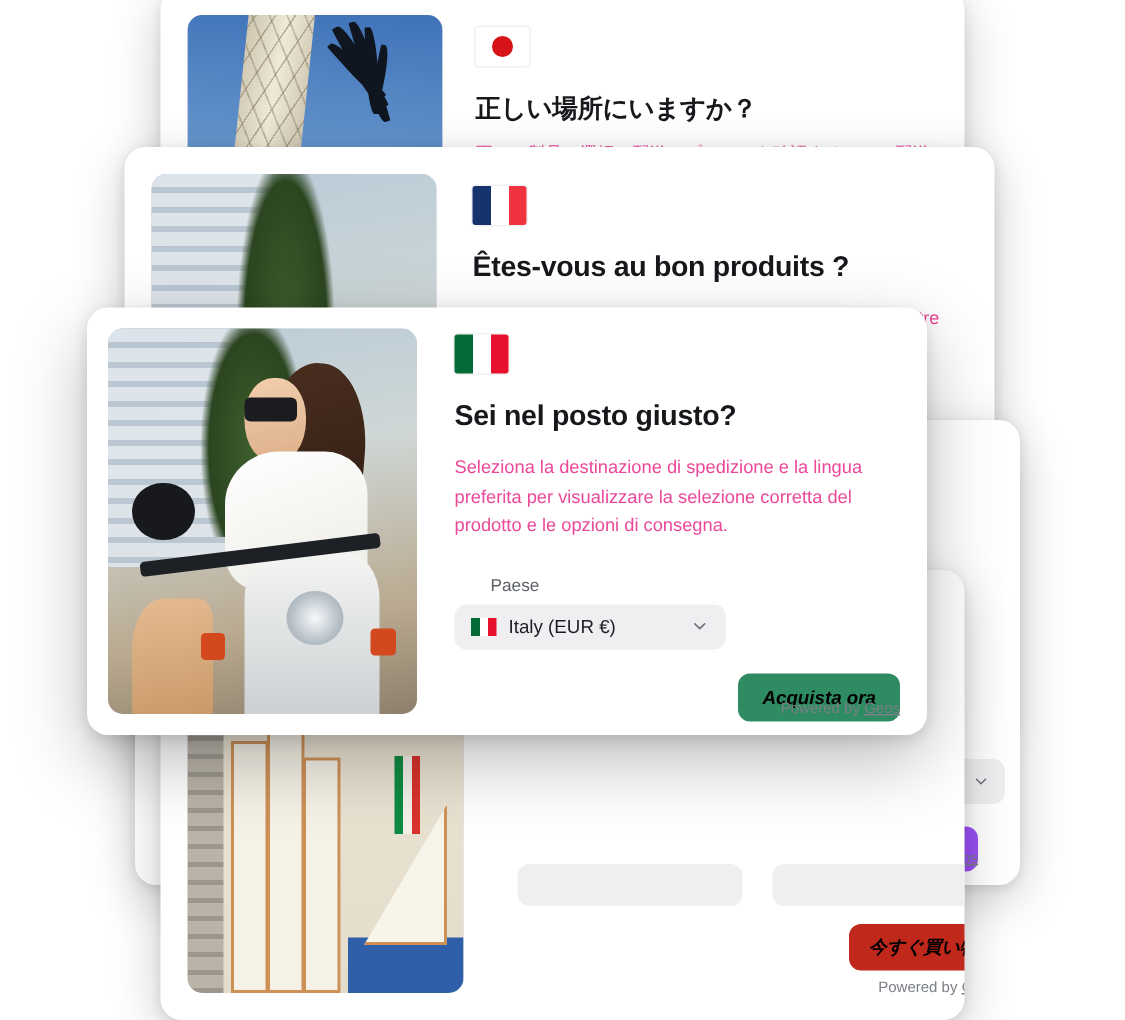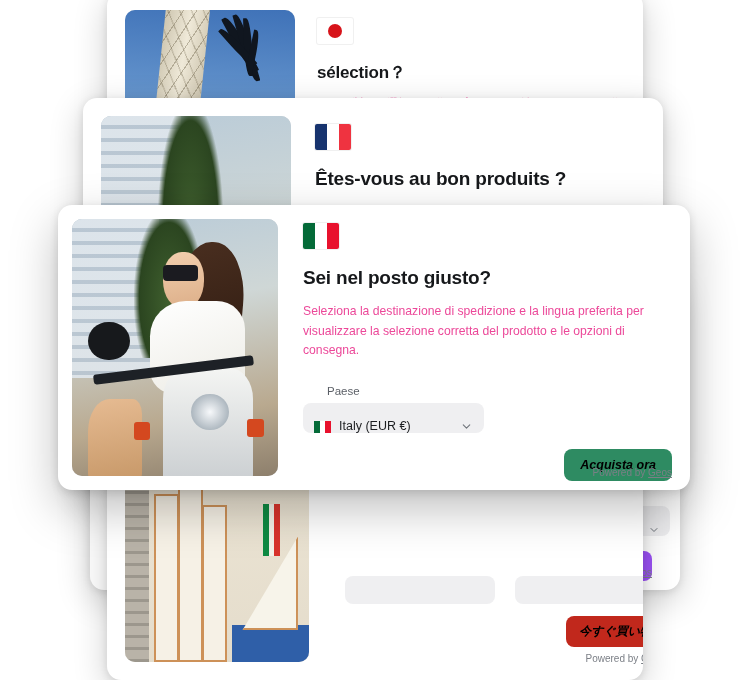--- a/index.html
+++ b/index.html
@@ -86,21 +86,21 @@
   .field { display: flex; flex-direction: column; }
   .field-label {
     color: #5b5f66;
     margin-bottom: 6px;
     margin-left: 24px;
   }
   .select {
     background: #efeff1;
     border-radius: 8px;
     display: flex;
-    align-items: flex-end;
+    align-items: center;
     box-sizing: border-box;
     color: #1c1e21;
     position: relative;
   }
   .select .sel-text {
     flex: 1 1 auto;
     white-space: nowrap;
     overflow: hidden;
   }
   .chev {
@@ -170,21 +170,21 @@
   #card-jp2 .card-body { padding-left: 36px; }
   #card-jp2 .fields { margin-top: 178px; gap: 20px; }
   #card-jp2 .field { width: 150px; }
   #card-jp2 .select { height: 28px; padding: 0 10px; font-size: 12px; }
   #card-jp2 .btn-row { display:flex; justify-content:flex-end; margin-top:12px; }
   #card-jp2 .cta { font-size: 12px; padding: 7px 13px; }
   #card-jp2 .powered { position:absolute; right:0px; bottom:-2px; font-size:10px; }
 
   
   #card-it {
-    left: 58px; top: 205px; width: 632px; height: 285px;
+    left: 58px; top: 205px; width: 560px; height: 285px;
     padding: 14px;
     box-shadow: 0 18px 48px rgba(0,0,0,0.26), 0 3px 10px rgba(0,0,0,0.12);
     z-index: 10;
   }
   #card-it .card-media { width: 206px; height: 257px; }
   #card-it .card-body { padding-left: 25px; padding-top: 4px; }
   #card-it .headline { font-size: 19px; margin-top: 18px; }
   #card-it .subtext { font-size: 12.2px; margin-top: 13px; line-height: 1.6; max-width: 378px; }
   #card-it .fields { margin-top: 24px; gap: 21px; }
   #card-it .field { width: 181px; }
@@ -287,21 +287,21 @@
         <div class="trunk"></div>
         <div class="frond" style="left:62%;top:2%;width:62px;height:10px;transform:rotate(62deg)"></div>
         <div class="frond" style="left:68%;top:1%;width:70px;height:9px;transform:rotate(74deg)"></div>
         <div class="frond" style="left:74%;top:3%;width:58px;height:8px;transform:rotate(88deg)"></div>
         <div class="frond" style="left:58%;top:6%;width:50px;height:8px;transform:rotate(48deg)"></div>
         <div class="frond" style="left:80%;top:8%;width:44px;height:7px;transform:rotate(102deg)"></div>
       </div>
     </div>
     <div class="card-body">
       <span class="flag flag-big jp"></span>
-      <h2 class="headline">sélection？</h2>
+      <h2 class="headline">正しい場所にいますか？</h2>
       <p class="subtext">正しい製品の選択と配送オプションを確認するには、配送先と希望の言語を選択</p>
     </div>
   </div>
 
   <div class="card" id="card-fr">
     <div class="card-media">
       <div class="art art-scooter">
         <div class="bldg"></div>
           <div class="tree"></div>
         <div class="body-sc"></div>

